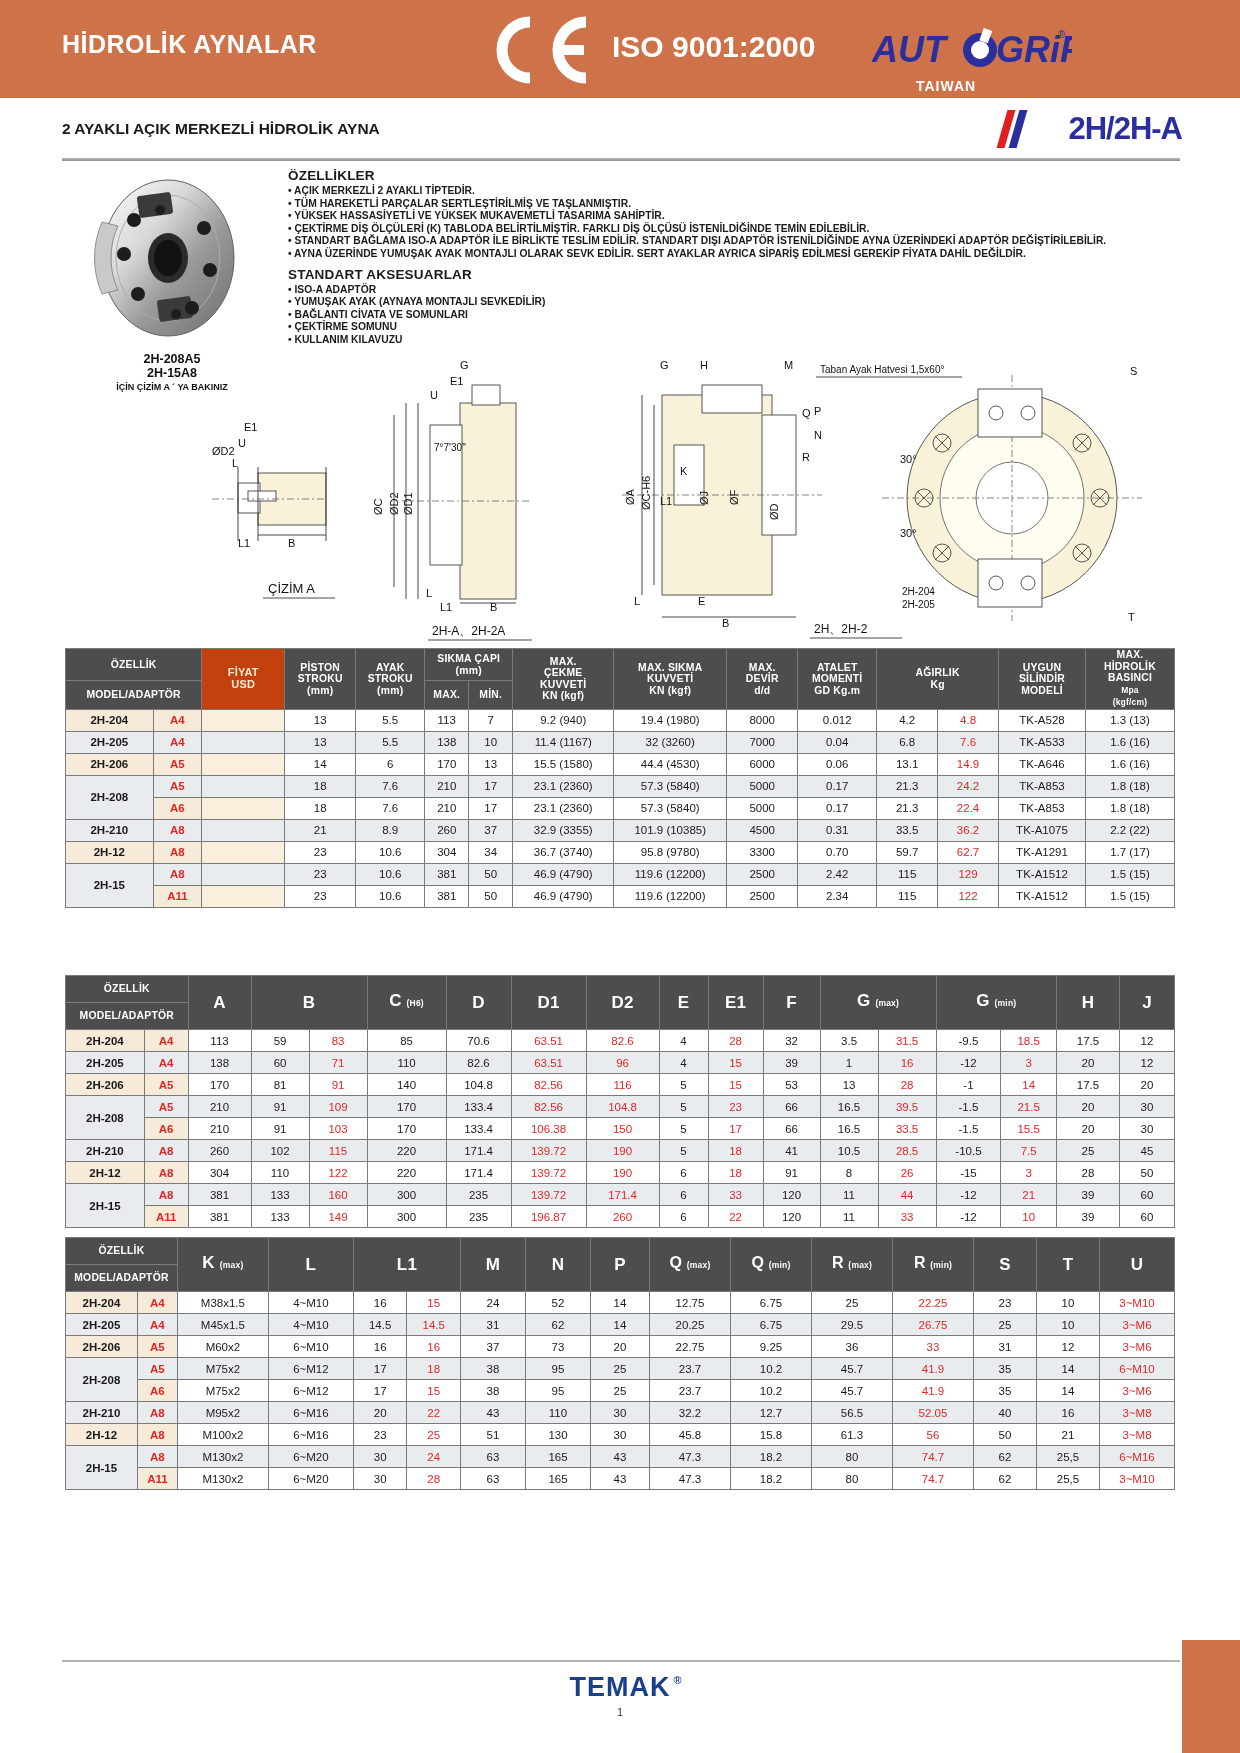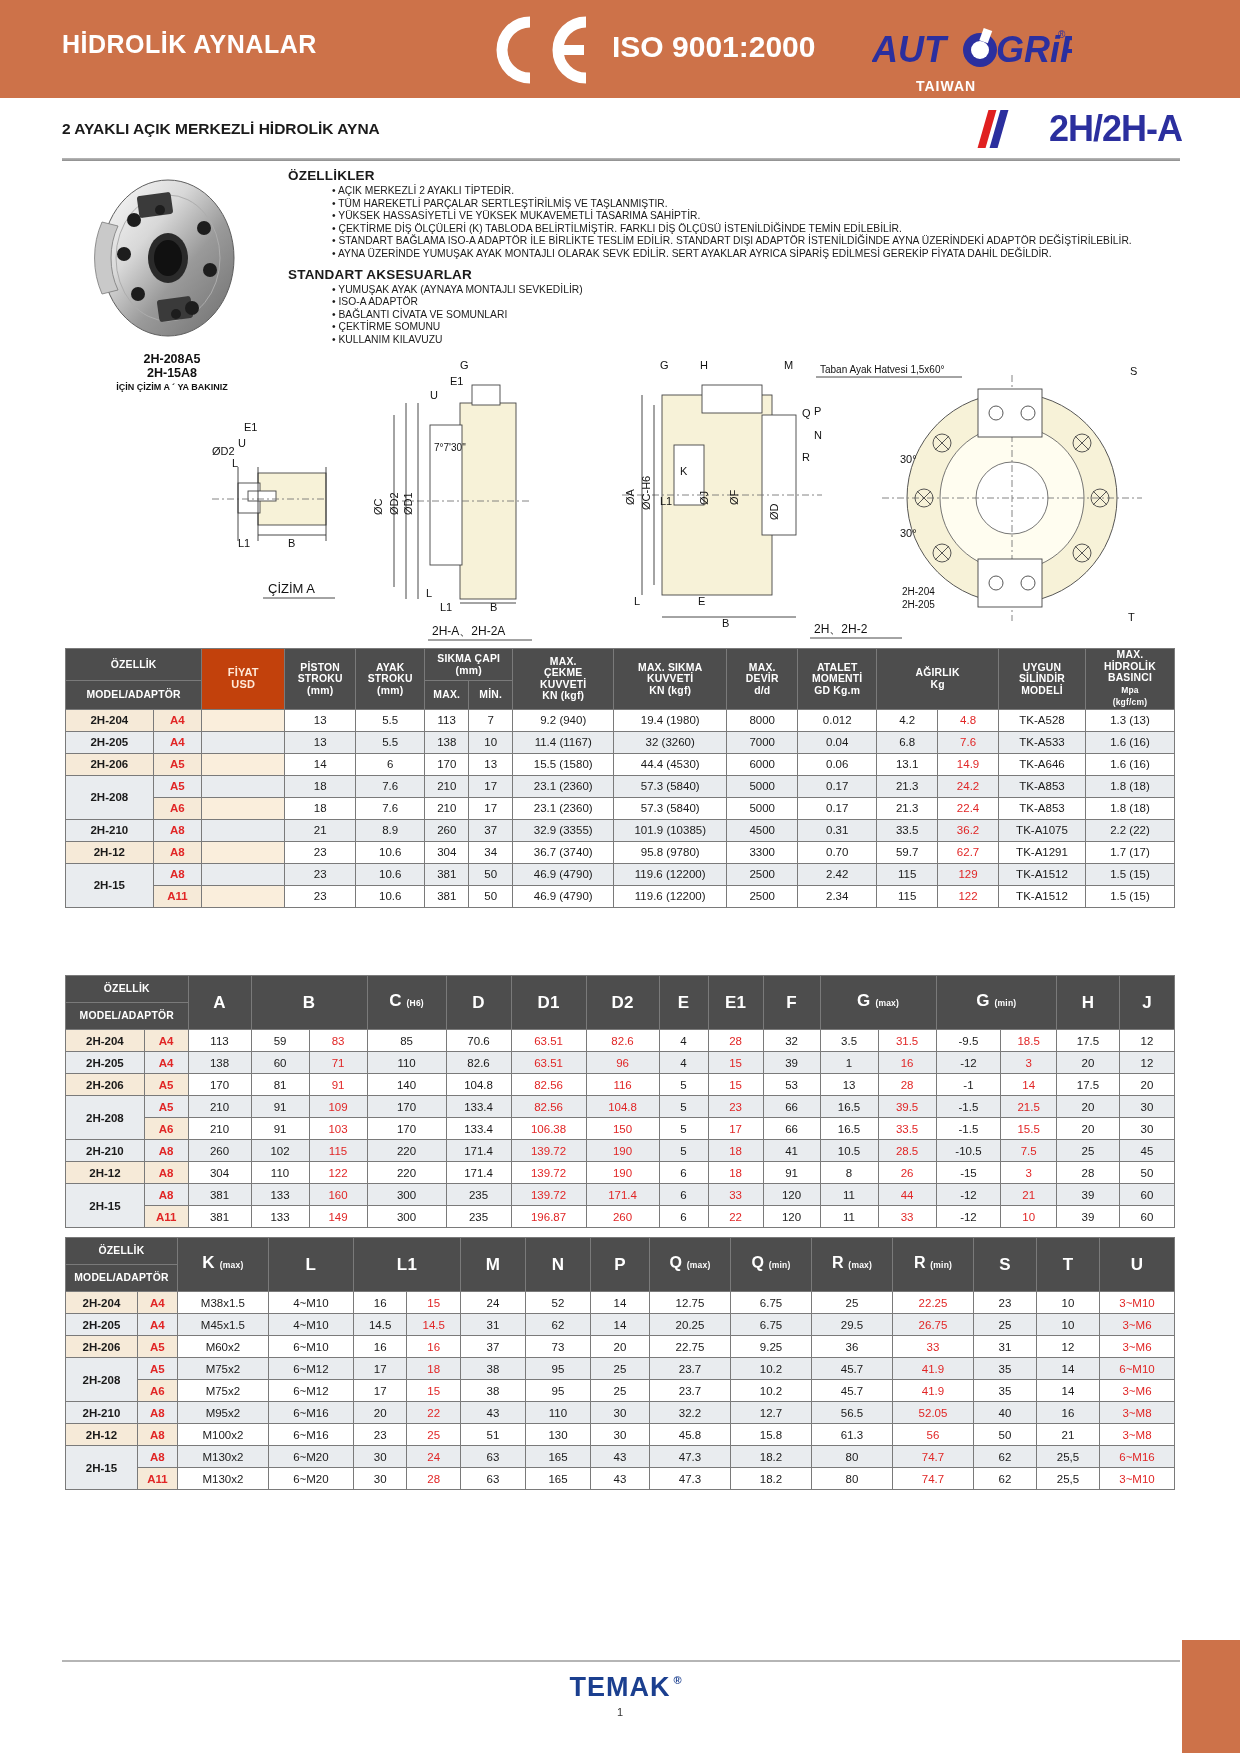--- a/index.html
+++ b/index.html
@@ -45,21 +45,21 @@
   }
   .modelbadge{
     position:absolute;right:58px;top:110px;
     display:flex;align-items:center;gap:8px;
   }
   .slash{display:inline-block;width:26px;height:38px;position:relative;}
   .slash i{position:absolute;top:0;width:8px;height:38px;display:block;transform:skewX(-16deg);}
   .slash i.r{left:0;background:#e02020;}
   .slash i.b{left:12px;background:#2b2f9e;}
   .modelbadge .mtxt{
-    font-size:36px;font-weight:bold;color:#2b2f9e;letter-spacing:-1px;line-height:38px;margin-left:32px;
+    font-size:31px;font-weight:bold;color:#2b2f9e;letter-spacing:-1px;line-height:38px;margin-left:32px;
   }
   .hrule{
     position:absolute;left:62px;top:158px;width:1118px;height:3px;
     background:linear-gradient(to bottom,#b9b9b9,#8d8d8d);
   }
 
   
   .photo{
     position:absolute;left:72px;top:170px;width:190px;height:175px;
   }
@@ -69,21 +69,21 @@
   }
   .chuck-caption .sm{font-size:9px;font-weight:bold;letter-spacing:0;}
 
   
   .specs{position:absolute;left:288px;top:168px;width:905px;}
   .specs h3{
     margin:0 0 2px 0;font-size:13.5px;font-weight:bold;letter-spacing:.2px;
   }
   .specs ul{list-style:none;margin:0 0 6px 0;padding:0;}
   .specs li{
-    font-size:10.3px;line-height:12.6px;white-space:nowrap;font-weight:400;margin-left:44px;
+    font-size:10.3px;line-height:12.6px;white-space:nowrap;font-weight:700;
   }
   .specs li:before{content:"\2022  ";}
 
   
   .drawings{position:absolute;left:62px;top:355px;width:1120px;height:290px;}
 
   
   table{border-collapse:collapse;border-spacing:0;}
   .tbl{position:absolute;font-size:11px;}
   .tbl th,.tbl td{
@@ -226,22 +226,22 @@
     <ul id="features-list">
         <li>AÇIK MERKEZLİ 2 AYAKLI TİPTEDİR.</li>
         <li>TÜM HAREKETLİ PARÇALAR SERTLEŞTİRİLMİŞ VE TAŞLANMIŞTIR.</li>
         <li>YÜKSEK HASSASİYETLİ VE YÜKSEK MUKAVEMETLİ TASARIMA SAHİPTİR.</li>
         <li>ÇEKTİRME DİŞ ÖLÇÜLERİ (K) TABLODA BELİRTİLMİŞTİR. FARKLI DİŞ ÖLÇÜSÜ İSTENİLDİĞİNDE TEMİN EDİLEBİLİR.</li>
         <li>STANDART BAĞLAMA ISO-A ADAPTÖR İLE BİRLİKTE TESLİM EDİLİR. STANDART DIŞI ADAPTÖR İSTENİLDİĞİNDE AYNA ÜZERİNDEKİ ADAPTÖR DEĞİŞTİRİLEBİLİR.</li>
         <li>AYNA ÜZERİNDE YUMUŞAK AYAK MONTAJLI OLARAK SEVK EDİLİR. SERT AYAKLAR AYRICA SİPARİŞ EDİLMESİ GEREKİP FİYATA DAHİL DEĞİLDİR.</li>
       </ul>
     <h3>STANDART AKSESUARLAR</h3>
     <ul id="accessories-list">
+        <li>ISO-A ADAPTÖR</li>
         <li>YUMUŞAK AYAK (AYNAYA MONTAJLI SEVKEDİLİR)</li>
-        <li>ISO-A ADAPTÖR</li>
         <li>BAĞLANTI CİVATA VE SOMUNLARI</li>
         <li>ÇEKTİRME SOMUNU</li>
         <li>KULLANIM KILAVUZU</li>
       </ul>
   </div>
 
   <svg class="drawings" viewBox="0 0 1120 290">
     <g stroke="#333" fill="none" stroke-width="0.9" font-family="Liberation Sans, sans-serif">
 
       <g>

